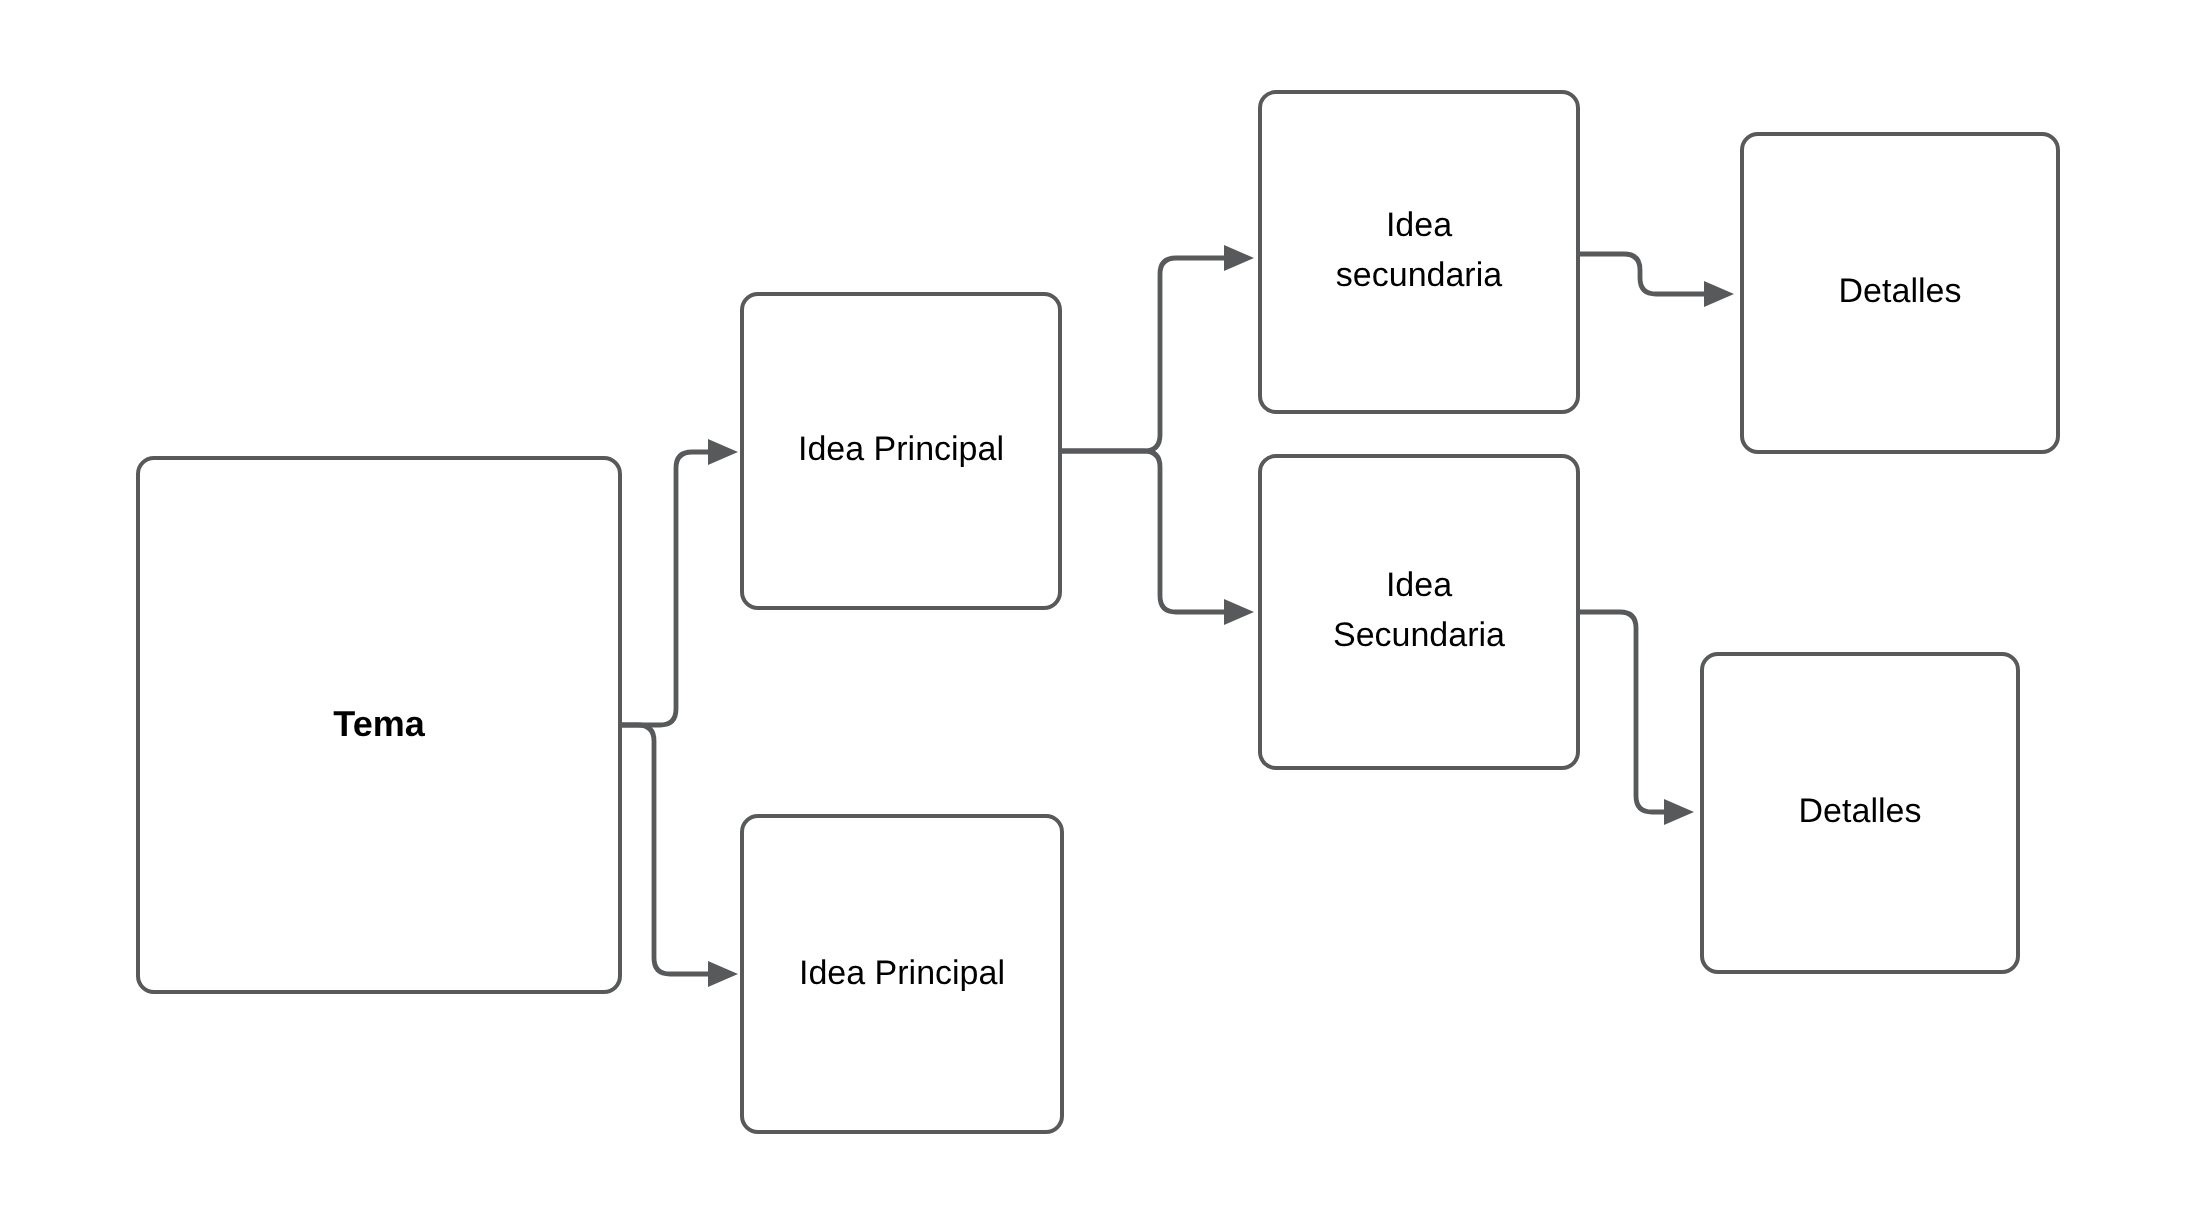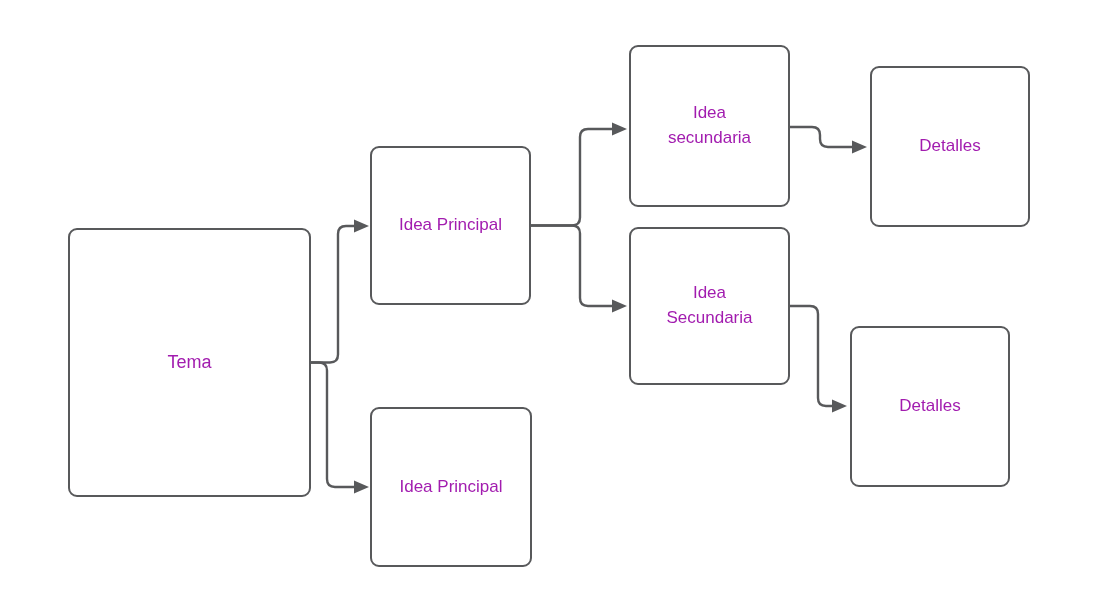--- a/index.html
+++ b/index.html
@@ -18,26 +18,26 @@
     background: #ffffff;
     border: 2.5px solid #58595b;
     border-radius: 9px;
     display: flex;
     align-items: center;
     justify-content: center;
     text-align: center;
     z-index: 2;
   }
   .node .lbl {
-    color: #a21caf;
+    color: #000000;
     font-size: 17px;
     line-height: 1.45;
     white-space: pre-line;
   }
-  .node.bold .lbl { font-weight: normal; font-size: 18px; }
+  .node.bold .lbl { font-weight: bold; font-size: 18px; }
 </style>
 </head>
 <body>
 
 <div class="canvas">
 
   <svg class="wires" width="1100" height="616" viewBox="0 0 1100 616">
     <g fill="none" stroke="#58595b" stroke-width="2.4">
       <path d="M 311 362.5 H 330 Q 338 362.5 338 354.5 V 234 Q 338 226 346 226 H 355"></path>
       <path d="M 311 362.5 H 319 Q 327 362.5 327 370.5 V 479 Q 327 487 335 487 H 355"></path>

